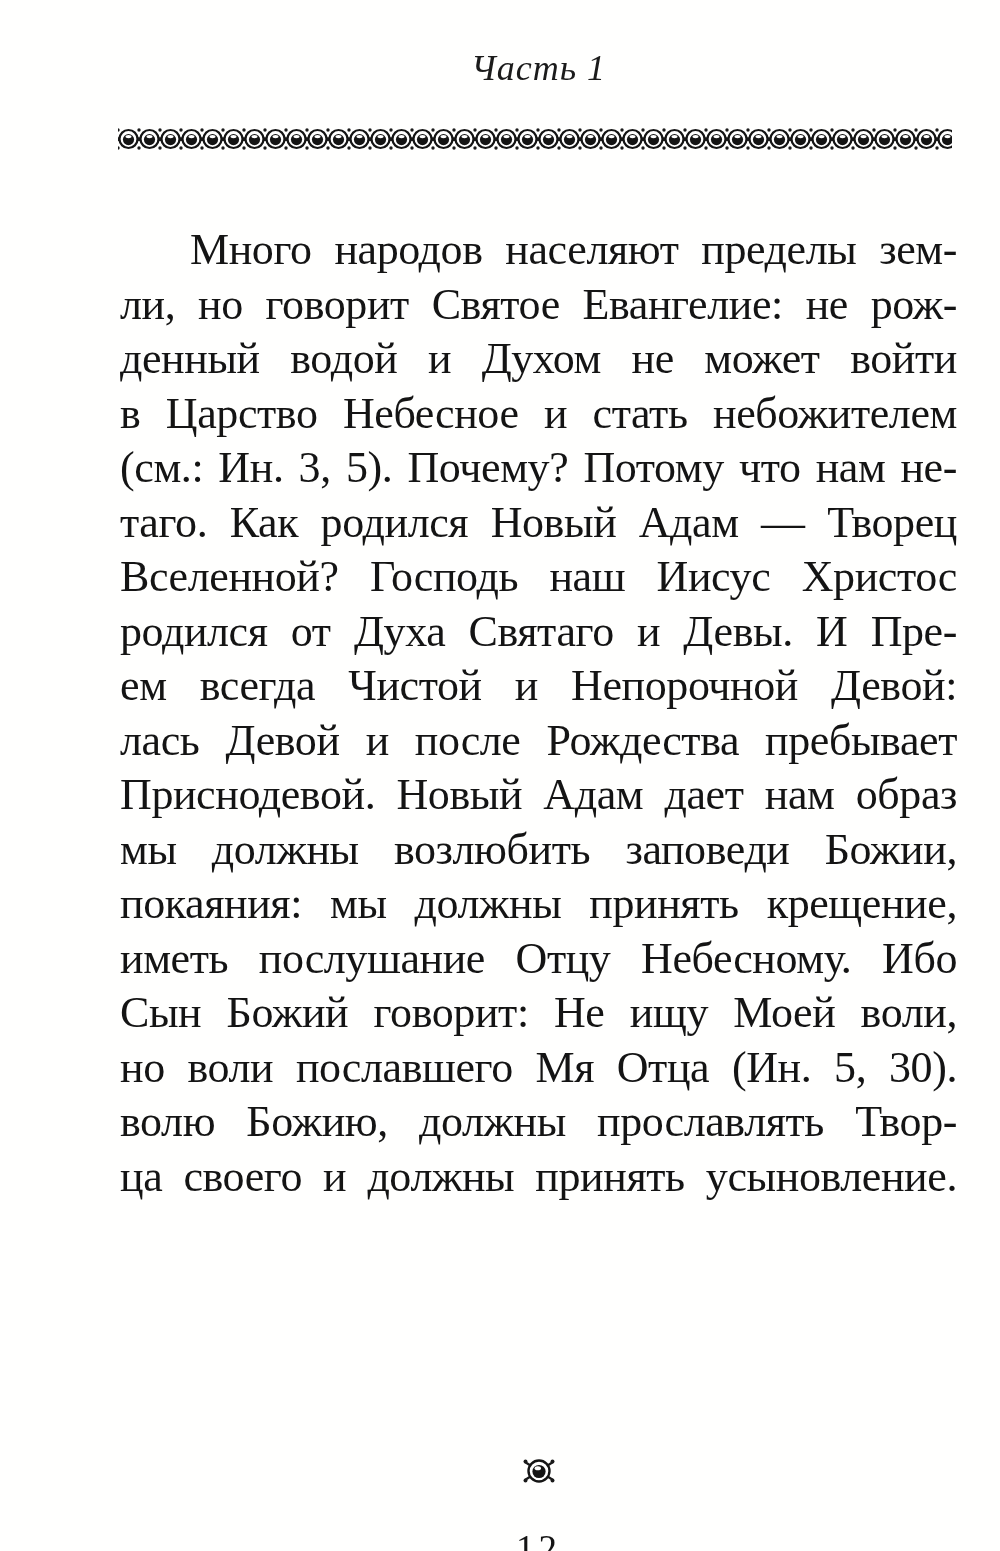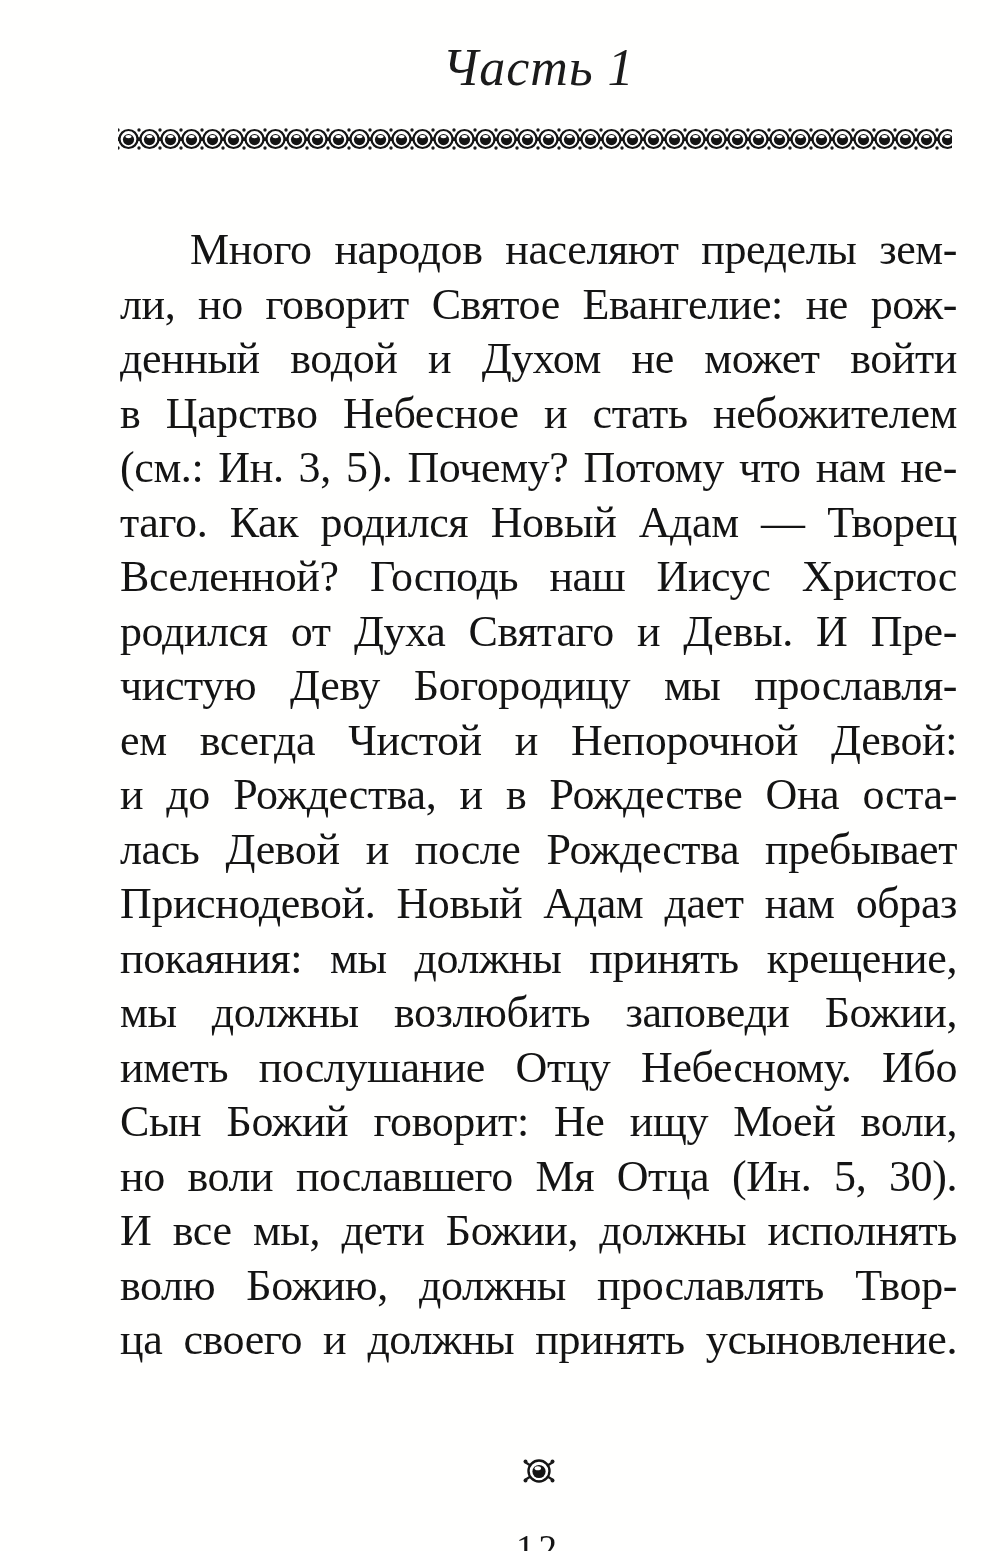--- a/index.html
+++ b/index.html
@@ -16,21 +16,21 @@
     font-family: "Liberation Serif", serif;
     overflow: hidden;
   }
   .chapter-header {
     position: absolute;
     top: 44px;
     left: 120px;
     width: 837px;
     text-align: center;
     font-style: italic;
-    font-size: 52px;
+    font-size: 36px;
     line-height: 48px;
     letter-spacing: 1px;
     color: #1b1b1b;
   }
   .divider {
     position: absolute;
     top: 126px;
     left: 118px;
   }
   .textblock {
@@ -105,31 +105,28 @@
 
   <div class="textblock">
     <div class="line indent"><span>Много народов населяют пределы зем-</span></div>
     <div class="line"><span>ли, но говорит Святое Евангелие: не рож-</span></div>
     <div class="line"><span>денный водой и Духом не может войти</span></div>
     <div class="line"><span>в Царство Небесное и стать небожителем</span></div>
     <div class="line"><span>(см.: Ин. 3, 5). Почему? Потому что нам не-</span></div>
     <div class="line"><span>таго. Как родился Новый Адам — Творец</span></div>
     <div class="line"><span>Вселенной? Господь наш Иисус Христос</span></div>
     <div class="line"><span>родился от Духа Святаго и Девы. И Пре-</span></div>
-    <div class="line"><span>чистую Деву Богородицу мы прославля-</span></div>
     <div class="line"><span>ем всегда Чистой и Непорочной Девой:</span></div>
-    <div class="line"><span>и до Рождества, и в Рождестве Она оста-</span></div>
     <div class="line"><span>лась Девой и после Рождества пребывает</span></div>
     <div class="line"><span>Приснодевой. Новый Адам дает нам образ</span></div>
+    <div class="line"><span>мы должны возлюбить заповеди Божии,</span></div>
     <div class="line"><span>покаяния: мы должны принять крещение,</span></div>
-    <div class="line"><span>мы должны возлюбить заповеди Божии,</span></div>
     <div class="line"><span>иметь послушание Отцу Небесному. Ибо</span></div>
     <div class="line"><span>Сын Божий говорит: </span><span class="it">Не ищу Моей воли,</span></div>
     <div class="line"><span class="it">но воли пославшего Мя Отца </span><span>(Ин. 5, 30).</span></div>
-    <div class="line"><span>И все мы, дети Божии, должны исполнять</span></div>
     <div class="line"><span>волю Божию, должны прославлять Твор-</span></div>
     <div class="line"><span>ца своего и должны принять усыновление.</span></div>
   </div>
 
   <div class="footer">
     <svg class="ornament" width="34" height="30" viewBox="0 0 34 30" xmlns="http://www.w3.org/2000/svg">
       <line x1="3" y1="6" x2="31" y2="24" stroke="#1a1a1a" stroke-width="2.2"></line>
       <line x1="3" y1="24" x2="31" y2="6" stroke="#1a1a1a" stroke-width="2.2"></line>
       <circle cx="3.5" cy="5.5" r="2" fill="#1a1a1a"></circle>
       <circle cx="30.5" cy="5.5" r="2" fill="#1a1a1a"></circle>

